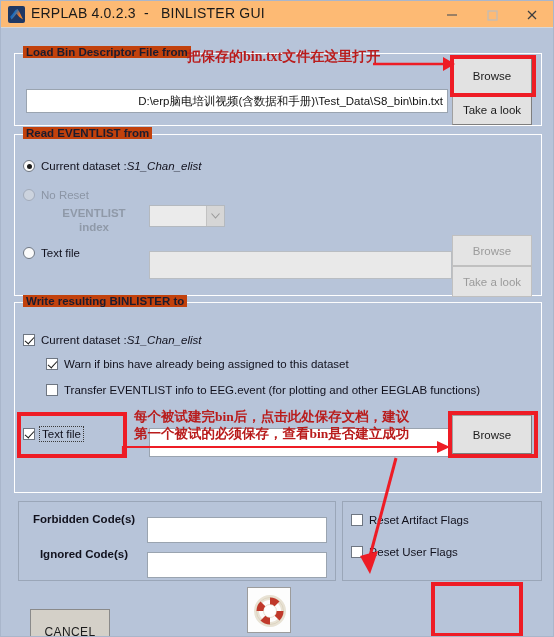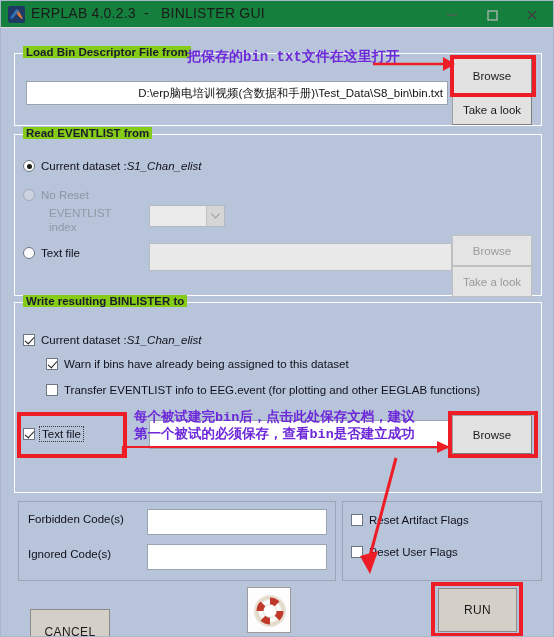--- a/index.html
+++ b/index.html
@@ -21,21 +21,21 @@
     width: 554px; height: 637px;
     background: #b7c4d9;
     border: 1px solid #a9b6cb;
     overflow: hidden;
   }
 
   
   #titlebar {
     position: absolute; left: 0; top: 0;
     width: 554px; height: 27px;
-    background: #15803d;
+    background: #fdba74;
     border-bottom: 1px solid #d8d8d8;
     text-align: center;
   }
   #app-icon {
     position: absolute; left: 7px; top: 5px;
     width: 17px; height: 17px;
     border-radius: 2px;
     background: #1f3864;
     overflow: hidden;
   }
@@ -65,37 +65,38 @@
   .panel {
     position: absolute;
     border: 1px solid #ffffff;
     border-top-color: #fdfdfd;
     background: transparent;
   }
   .panel > .panel-title {
     position: absolute;
     top: -8px; left: 8px;
     padding: 0 3px;
-    background: #84cc16;
+    background: #c2410c;
     font-size: 11.5px;
     font-weight: bold;
     color: #1c1c2e;
     white-space: nowrap;
   }
   .panel.plain { border: 1px solid #9aa6b8; }
 
   
   .textfield {
     position: absolute;
     background: #ffffff;
     border: 1px solid #9aa4b0;
     font-size: 11.5px;
     color: #111;
     display: flex; align-items: center;
     padding: 0 4px;
+    margin-top: 8px;
   }
   .textfield.disabled { background: #e9e9e9; border-color: #b9bdc2; }
   .textfield .val {
     width: 100%;
     text-align: right;
     white-space: nowrap;
     overflow: hidden;
   }
 
   .btn {
@@ -174,21 +175,21 @@
     padding: 0 1px;
   }
 
   .lbl-static {
     position: absolute;
     font-size: 11.5px;
     color: #11111d;
     white-space: nowrap;
   }
   .lbl-static.dis { color: #8f99a8; }
-  .lbl-static.right { text-align: left; }
+  .lbl-static.right { text-align: center; font-weight: bold; }
   .italic { font-style: italic; }
 
   
   .dropdown {
     position: absolute;
     background: #ebebeb;
     border: 1px solid #b4b9bf;
     display: flex; align-items: center;
   }
   .dropdown .arrowbox {
@@ -201,24 +202,24 @@
 
   
   #annot { position: absolute; left: 0; top: 0; width: 554px; height: 637px; pointer-events: none; }
   .redbox {
     position: absolute;
     border: 4px solid #ee1c25;
     background: transparent;
   }
   .anno-text {
     position: absolute;
-    color: #6d28d9;
+    color: #b91c1c;
     font-weight: bold;
     white-space: nowrap;
-    font-family: Liberation Mono, monospace;
+    font-family: Liberation Serif, serif;
   }
   #help-icon {
     position: absolute;
     background: #fdfdfd;
     border: 1px solid #9c9c9c;
   }
 </style>
 </head>
 <body>
 
@@ -353,21 +354,20 @@
       <circle cx="22" cy="23" r="13.5" fill="none" stroke="#e8e2d4" stroke-width="5"></circle>
       <circle cx="22" cy="23" r="13.5" fill="none" stroke="#d9cfbb" stroke-width="0.8"></circle>
       <circle cx="22" cy="23" r="6.5" fill="#ffffff" stroke="#e0d8c6" stroke-width="0.8"></circle>
       <path d="M22 9.5 a13.5 13.5 0 0 1 9.5 4 l-4.8 4.8 a6.8 6.8 0 0 0 -4.7 -2z" fill="#c0392b"></path>
       <path d="M35.5 23 a13.5 13.5 0 0 1 -4 9.5 l-4.8 -4.8 a6.8 6.8 0 0 0 2 -4.7z" fill="#c0392b"></path>
       <path d="M22 36.5 a13.5 13.5 0 0 1 -9.5 -4 l4.8 -4.8 a6.8 6.8 0 0 0 4.7 2z" fill="#c0392b"></path>
       <path d="M8.5 23 a13.5 13.5 0 0 1 4 -9.5 l4.8 4.8 a6.8 6.8 0 0 0 -2 4.7z" fill="#c0392b"></path>
     </svg>
   </div>
 
-  <div class="btn big" style="left:437px; top:587px; width:79px; height:44px;">RUN</div>
 
   <div id="annot">
 
     <div class="anno-text" style="left:186px; top:47px; font-size:14px;">把保存的bin.txt文件在这里打开</div>
     <svg style="position:absolute; left:372px; top:52px;" width="84" height="22">
       <line x1="0" y1="11" x2="70" y2="11" stroke="#ee1c25" stroke-width="2.4"></line>
       <path d="M70 4 L82 11 L70 18 Z" fill="#ee1c25"></path>
     </svg>
     <div class="redbox" style="left:449px; top:54px; width:86px; height:42px;"></div>
 

